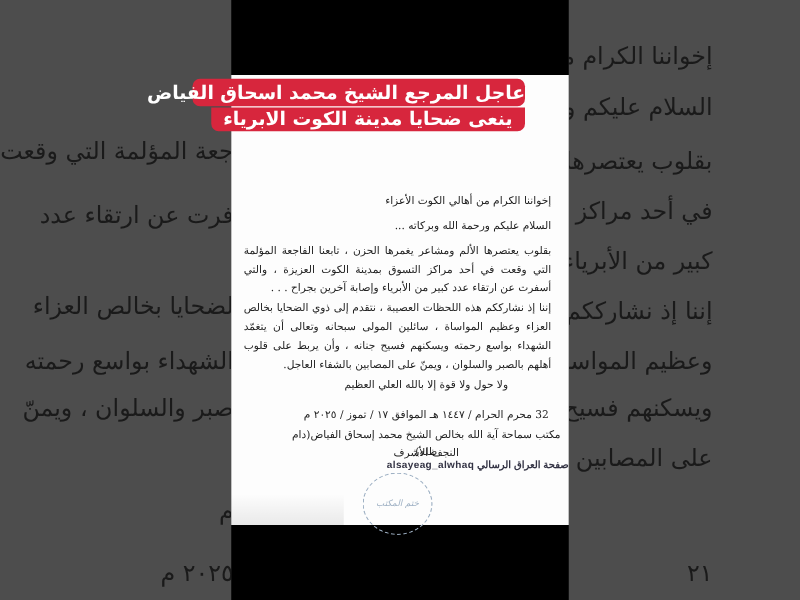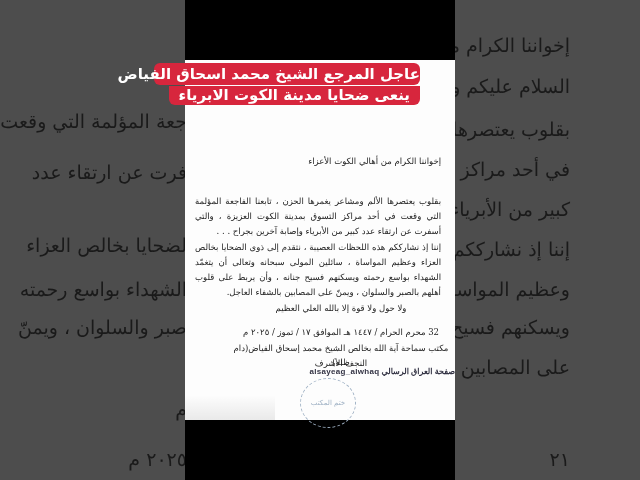--- a/index.html
+++ b/index.html
@@ -29,22 +29,22 @@
     font-family:"DejaVu Sans", sans-serif; border-radius:6px; white-space:nowrap;
   }
   .banner-line.l1 { width:266px; font-size:15px; line-height:22px; border-radius:6px 6px 6px 6px; }
   .banner-line.l2 { font-size:15px; line-height:19px; padding:0 10px; border-radius:0 0 6px 6px; margin-top:-1px; }
 
   .verse { position:absolute; top:48px; left:8px; right:8px; text-align:center; font-size:8.5px; line-height:14px; color:#333; }
   .p { position:absolute; right:14px; left:10px; font-size:8.5px; line-height:15px; text-align:justify; }
   .c { position:absolute; left:0; right:0; text-align:center; font-size:8.5px; line-height:14px;padding-left:42px; }
   .wm { position:absolute; left:0; right:0; top:307px; text-align:right; font-size:8px; font-weight:bold; color:#334;
     letter-spacing:0.3px; font-family:Liberation Sans, sans-serif; }
-  .stamp { position:absolute; left:115px; top:318px; width:54px; height:48px; border:1.5px dashed #9fb1c4; border-radius:50%;
-    color:#9fb1c4; font-size:7px; text-align:center; line-height:48px; }
+  .stamp { position:absolute; left:105px; top:318px; width:54px; height:48px; border:1.5px dashed #9fb1c4; border-radius:50%;
+    color:#9fb1c4; font-size:7px; text-align:center; line-height:48px;font-style:italic; }
 </style>
 </head>
 <body>
 
 <div class="bg-side bg-left">
   <div class="bg-line" style="top:112px">جعة المؤلمة التي وقعت</div>
   <div class="bg-line" style="top:163px">فرت عن ارتقاء عدد</div>
   <div class="bg-line" style="top:236px">لضحايا بخالص العزاء</div>
   <div class="bg-line" style="top:280px">الشهداء بواسع رحمته</div>
   <div class="bg-line" style="top:318px">صبر والسلوان ، ويمنّ</div>
@@ -68,20 +68,21 @@
 <div class="center">
   <div class="doc">
 
     <div class="banner">
       <div class="banner-line l1">عاجل المرجع الشيخ محمد اسحاق الفياض</div><br>
       <div class="banner-line l2">ينعى ضحايا مدينة الكوت الابرياء</div>
     </div>
 
 
     <div class="p" style="top:94px">إخواننا الكرام من أهالي الكوت الأعزاء</div>
+    <div class="p" style="top:114px">السلام عليكم ورحمة الله وبركاته ...</div>
     <div class="p" style="top:134px">بقلوب يعتصرها الألم ومشاعر يغمرها الحزن ، تابعنا الفاجعة المؤلمة التي وقعت في أحد مراكز التسوق بمدينة الكوت العزيزة ، والتي أسفرت عن ارتقاء عدد كبير من الأبرياء وإصابة آخرين بجراح . . .</div>
     <div class="p" style="top:180px">إننا إذ نشارككم هذه اللحظات العصيبة ، نتقدم إلى ذوي الضحايا بخالص العزاء وعظيم المواساة ، سائلين المولى سبحانه وتعالى أن يتغمّد الشهداء بواسع رحمته ويسكنهم فسيح جنانه ، وأن يربط على قلوب أهلهم بالصبر والسلوان ، ويمنّ على المصابين بالشفاء العاجل.</div>
 
     <div class="c" style="top:241px">ولا حول ولا قوة إلا بالله العلي العظيم</div>
     <div class="c" style="top:265px">32 محرم الحرام / ١٤٤٧ هـ الموافق ١٧ / تموز / ٢٠٢٥ م</div>
     <div class="c" style="top:281px">مكتب سماحة آية الله بخالص الشيخ محمد إسحاق الفياض(دام ظله)</div>
     <div class="c" style="top:296px">النجف الأشرف</div>
 
     <div class="wm">صفحة العراق الرسالي alsayeag_alwhaq</div>
     <div class="stamp"><span>ختم المكتب</span></div>

